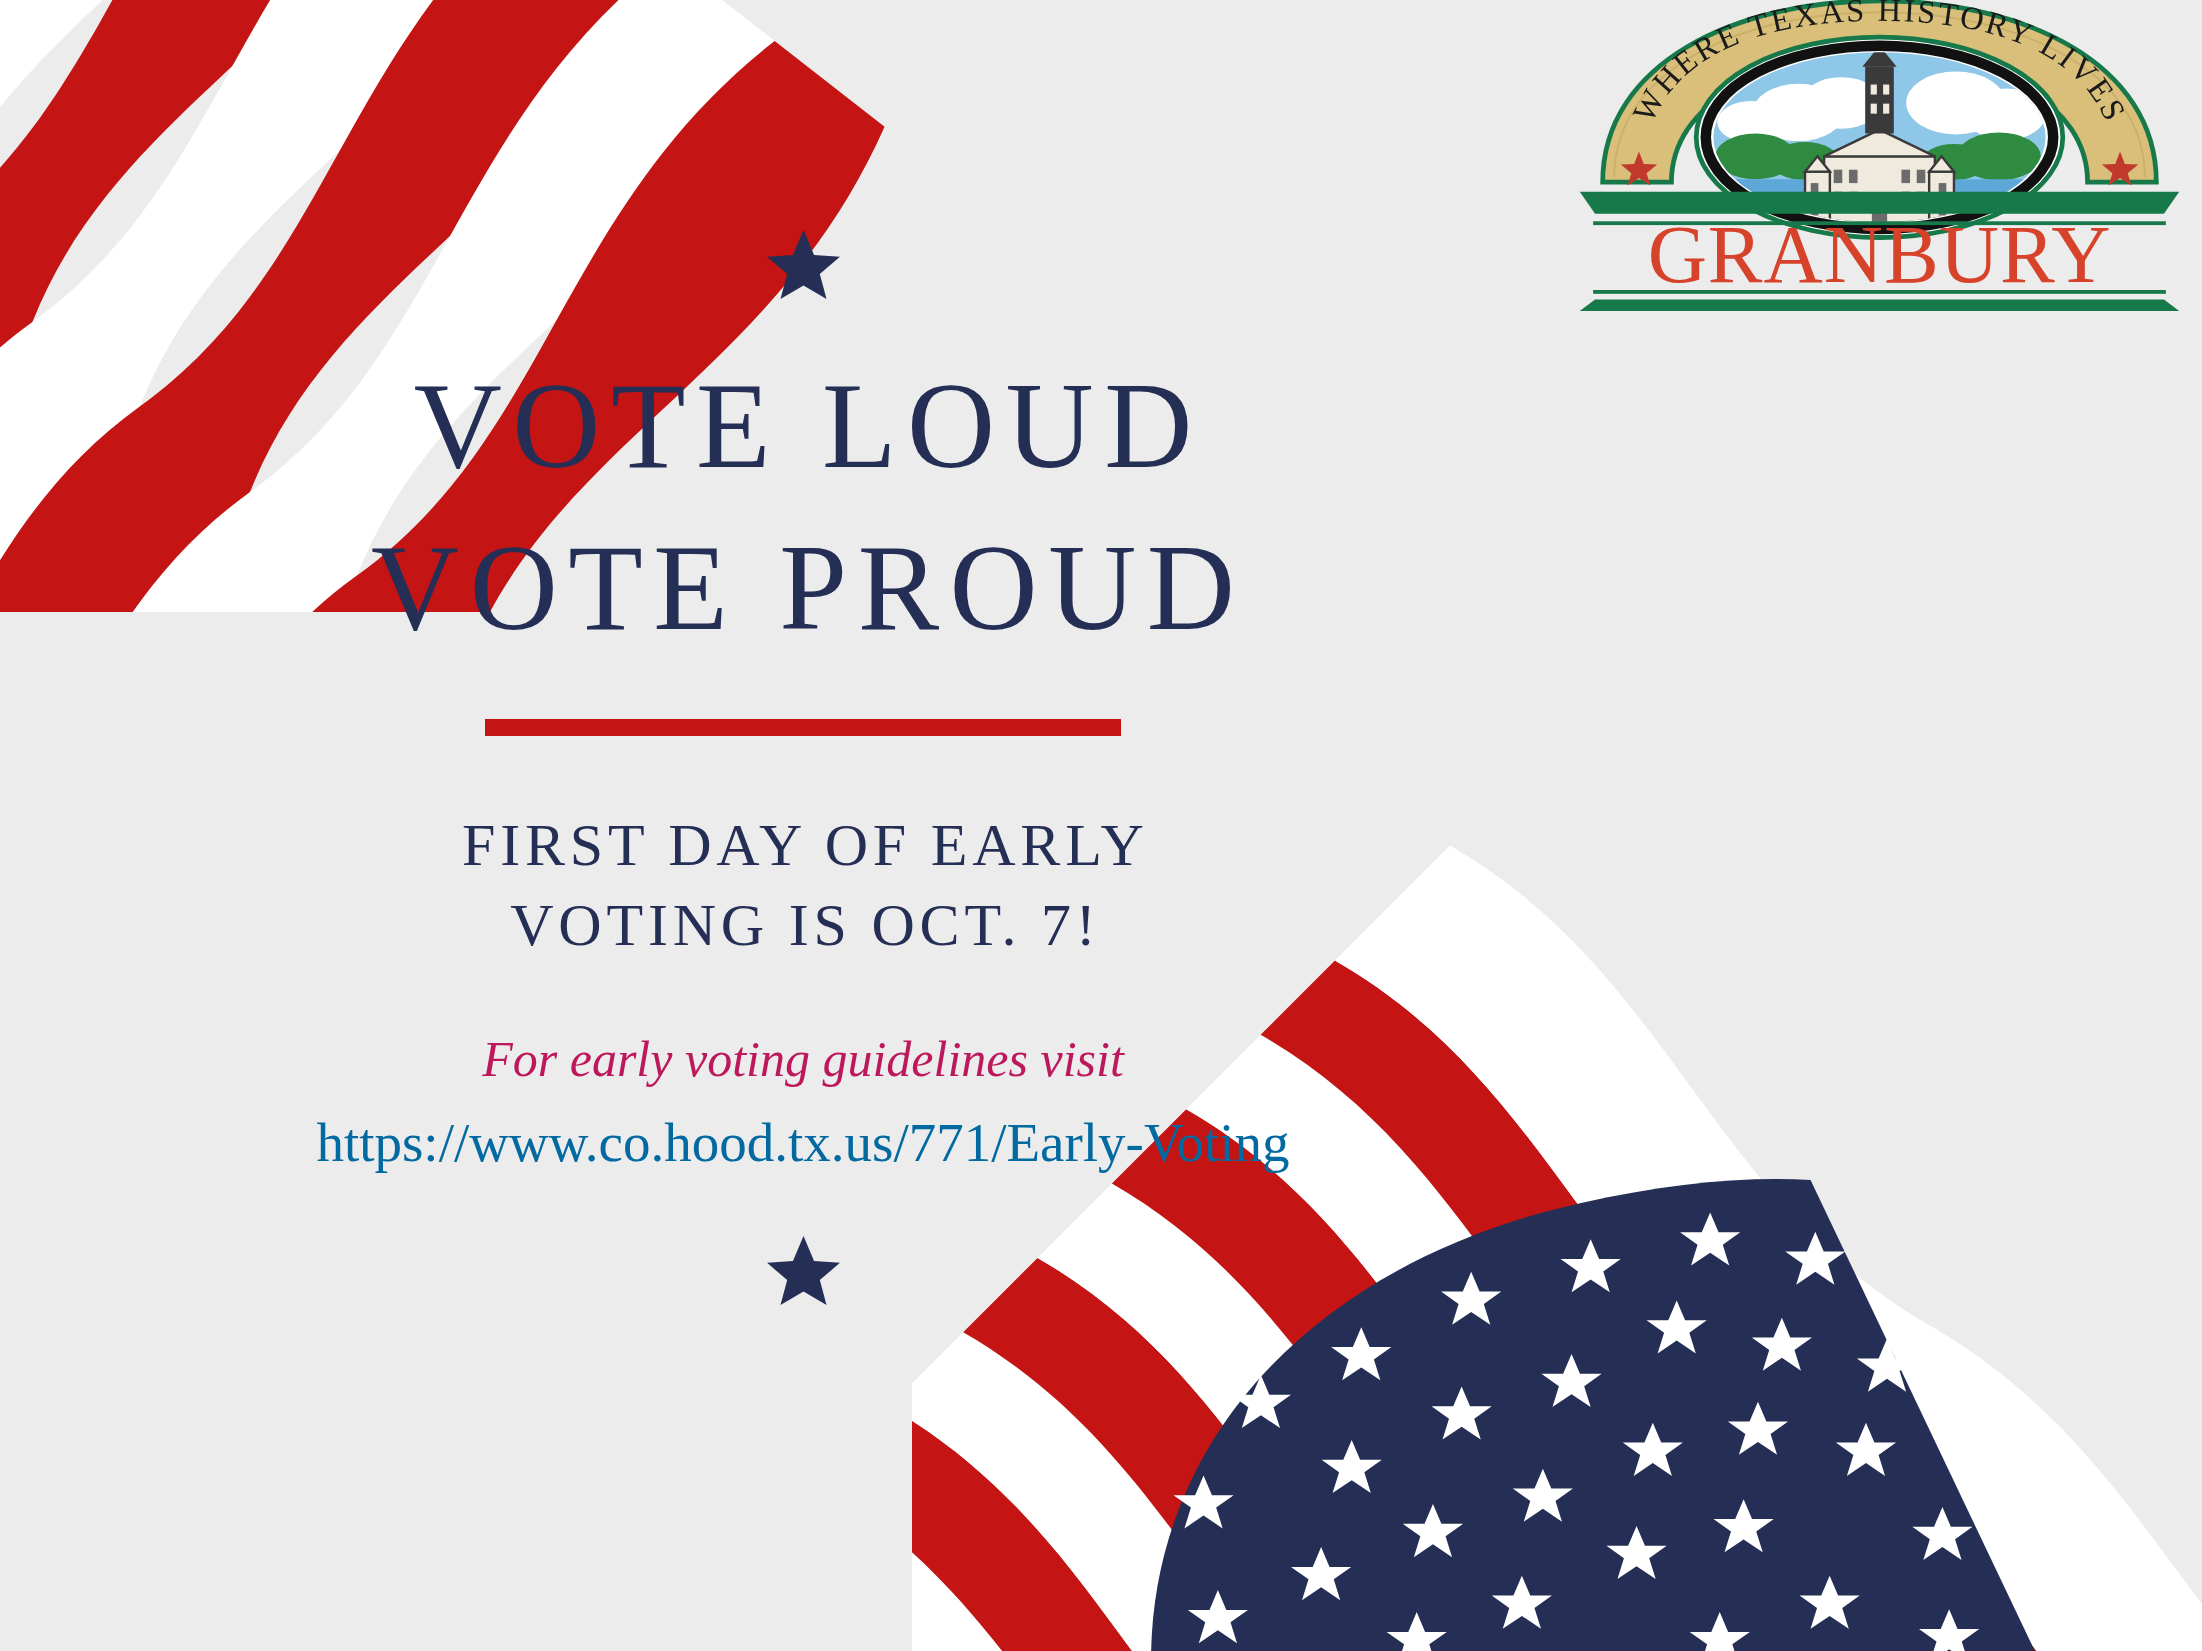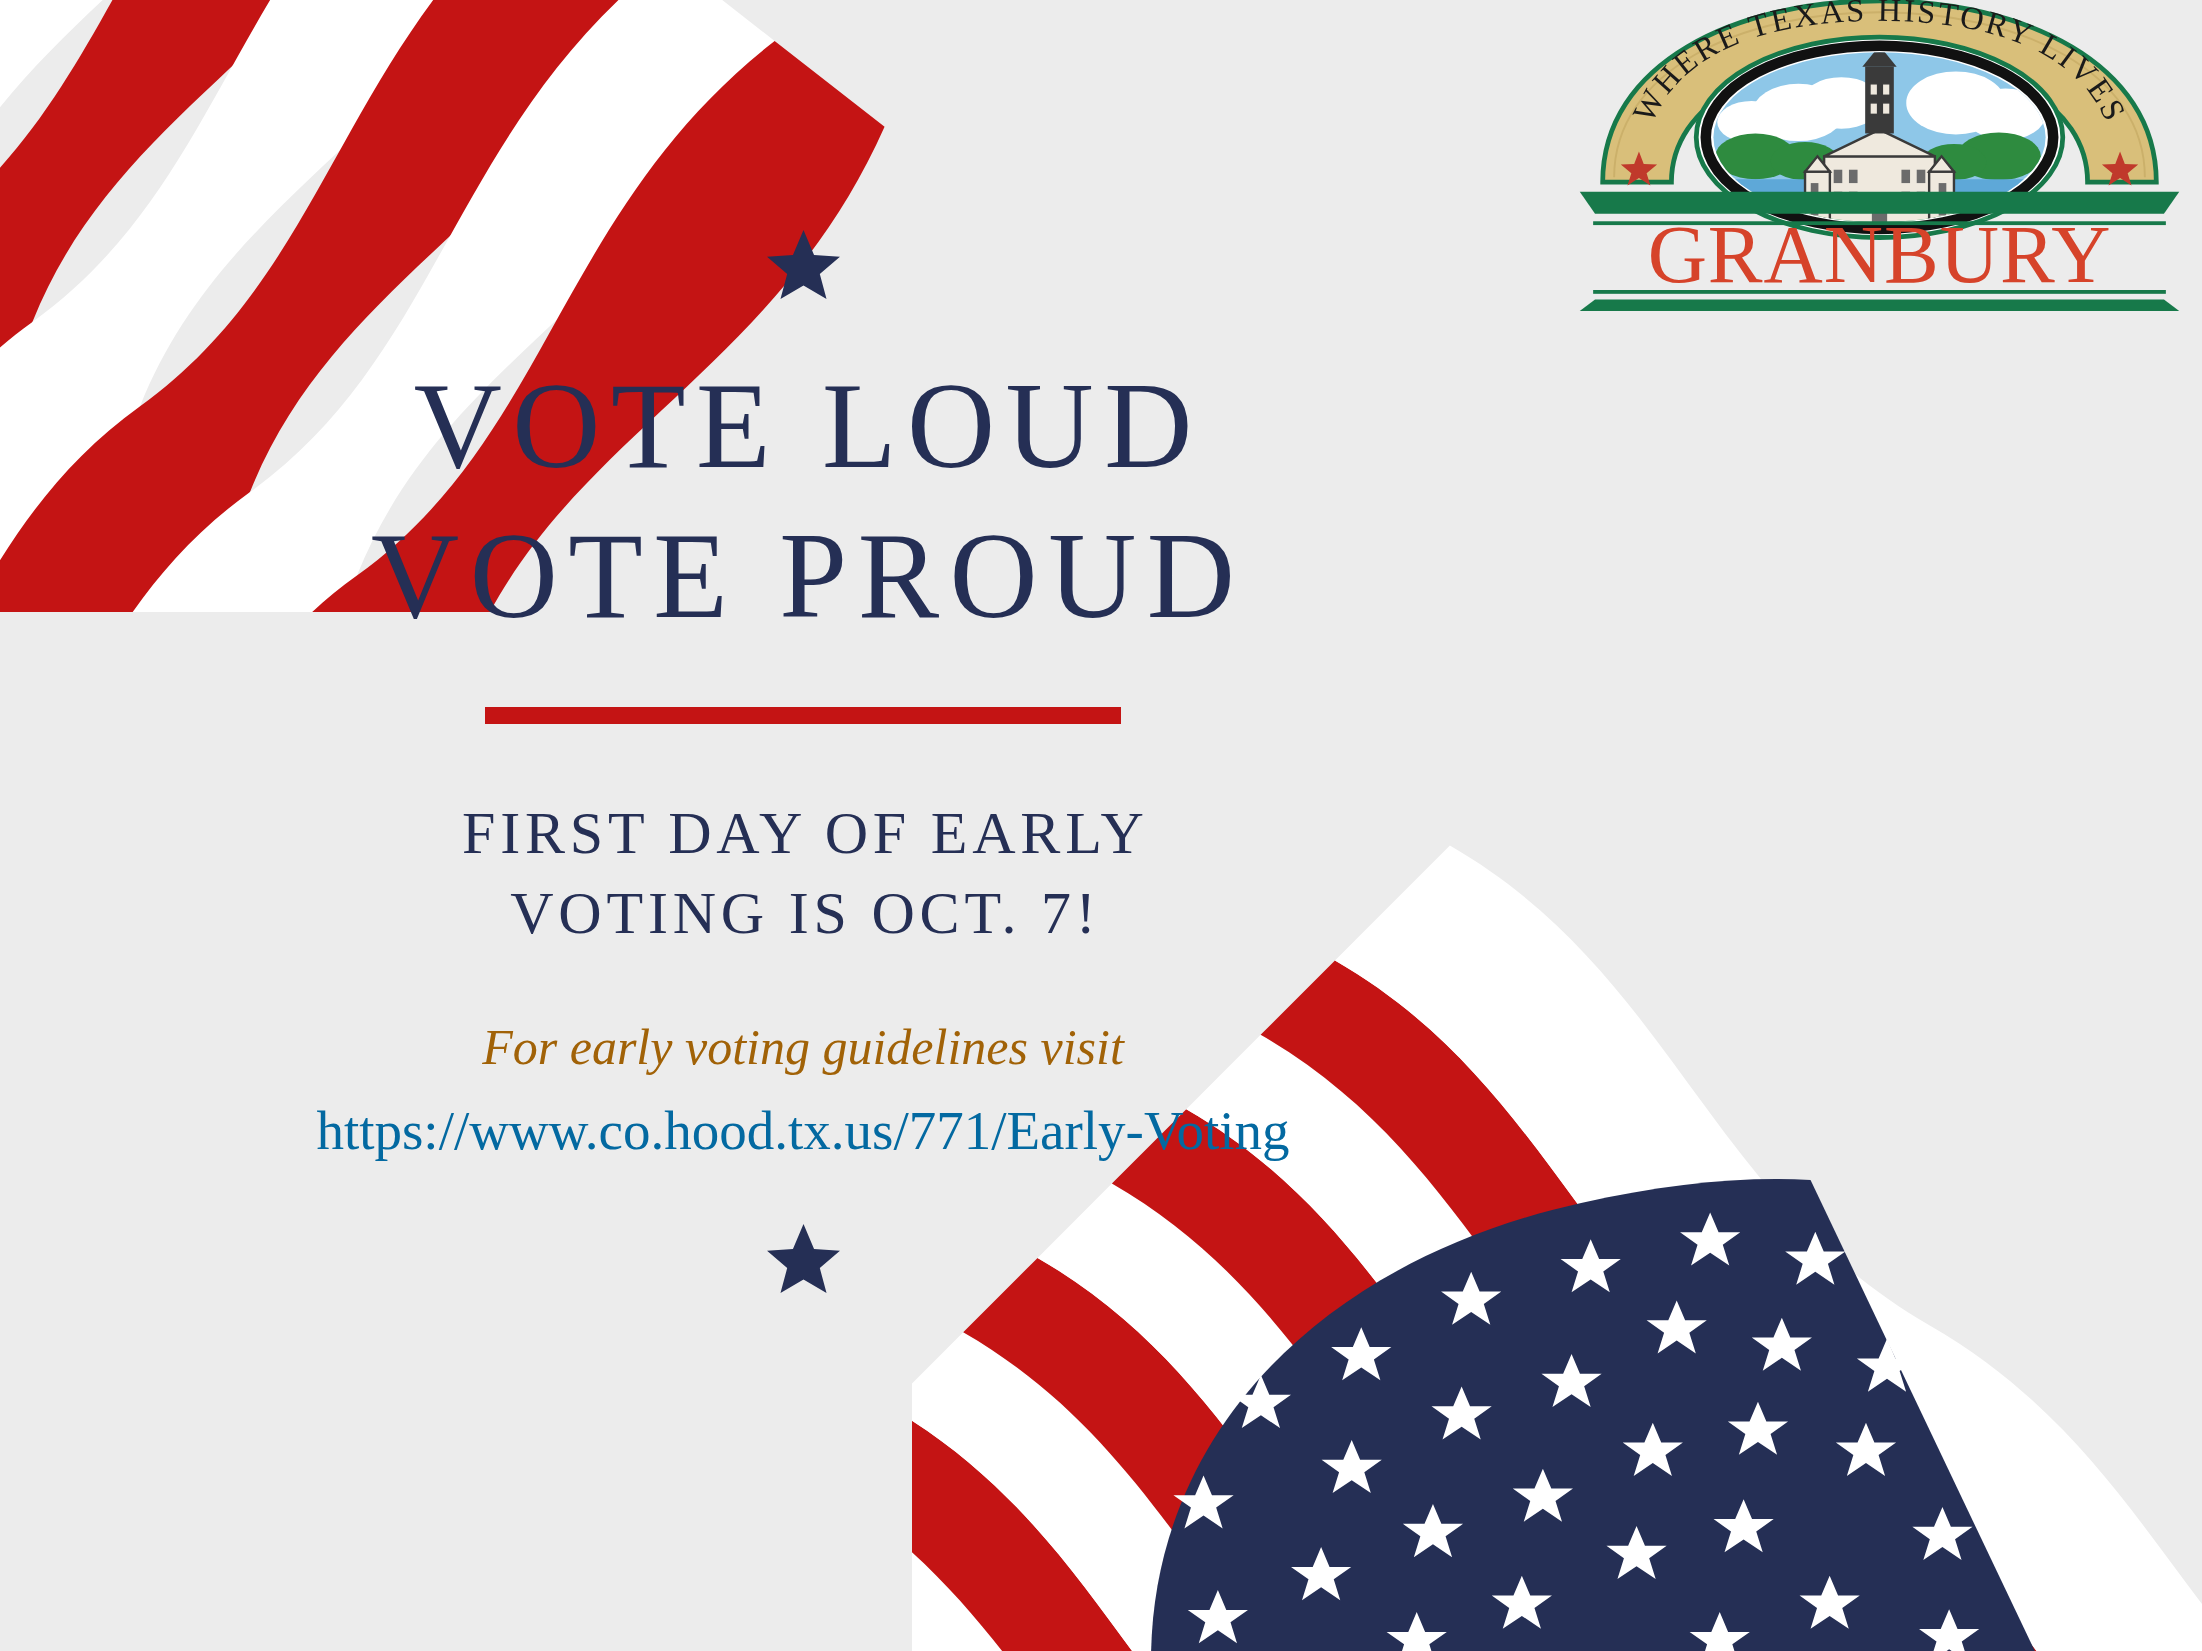--- a/index.html
+++ b/index.html
@@ -69,21 +69,21 @@
     font-size: 122px;
     line-height: 1.18;
     letter-spacing: 10.5px;
     font-weight: 400;
     margin: 0;
     padding: 0;
     white-space: nowrap;
     text-indent: 10.5px;
   }
   #headline-1 { margin-top: 54px; }
-  #headline-2 { margin-top: 6px; }
+  #headline-2 { margin-top: 18px; }
 
   #divider {
     width: 636px;
     height: 17px;
     background: #C41414;
     margin-top: 59px;
   }
 
   .subhead {
     color: #252F55;
@@ -92,21 +92,21 @@
     letter-spacing: 4.8px;
     font-weight: 400;
     margin: 0;
     white-space: nowrap;
     text-indent: 4.8px;
   }
   #subhead-1 { margin-top: 73px; }
   #subhead-2 { margin-top: 7.6px; }
 
   #note {
-    color: #a16207;
+    color: #be185d;
     font-size: 50px;
     font-style: italic;
     line-height: 1.25;
     margin: 0;
     margin-top: 67px;
     white-space: nowrap;
   }
   #url {
     color: #0369a1;
     font-size: 55px;

